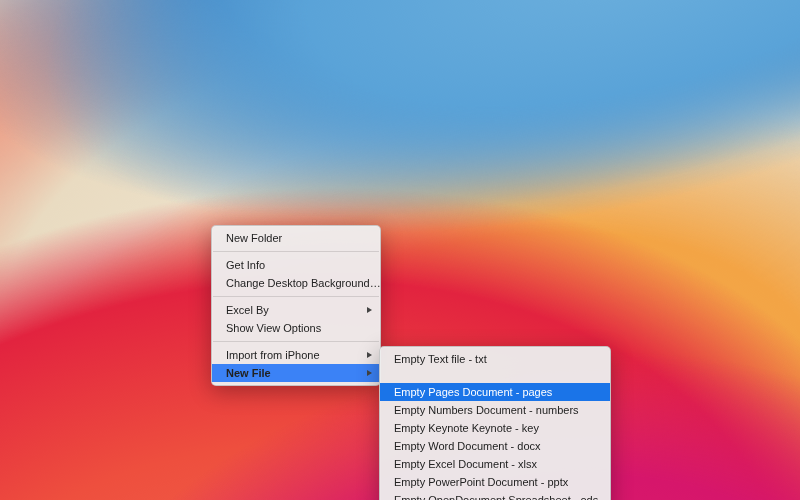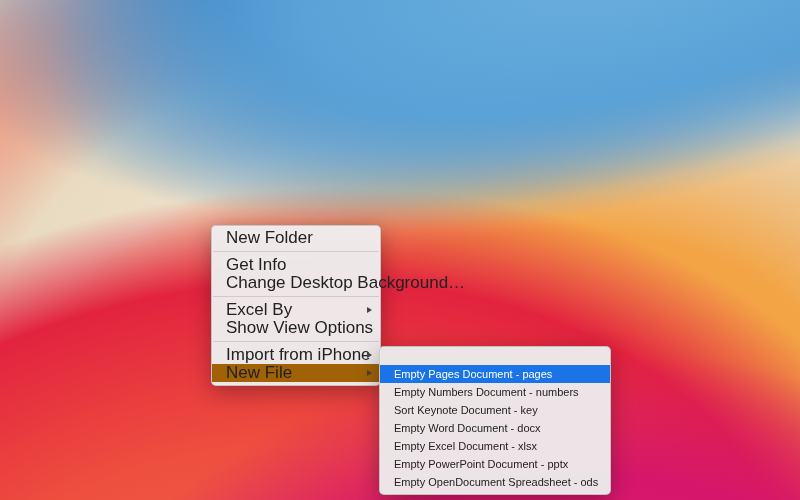--- a/index.html
+++ b/index.html
@@ -26,21 +26,21 @@
     .sw-pink { width: 1400px; height: 900px; left: -150px; top: 230px; background: radial-gradient(closest-side, #e21f6a 0%, #d6166b 45%, rgba(214,22,107,0) 72%); transform: rotate(-8deg); }
 
     .context-menu {
       position: absolute;
       width: 170px;
       background: rgba(238,238,238,0.96);
       border: 0.5px solid rgba(0,0,0,0.16);
       border-radius: 5px;
       box-shadow: 0 6px 22px rgba(0,0,0,0.30), 0 0 0 0.5px rgba(255,255,255,0.25) inset;
       padding: 3px 0;
-      font-size: 17px;
+      font-size: 11px;
       color: #222;
       -webkit-font-smoothing: antialiased;
     }
     .menu-item {
       position: relative;
       padding: 2px 14px 2px 14px;
       line-height: 14px;
       white-space: nowrap;
       cursor: default;
     }
@@ -48,21 +48,22 @@
       content: "";
       position: absolute;
       right: 8px; top: 50%;
       width: 0; height: 0;
       border-top: 3.5px solid transparent;
       border-bottom: 3.5px solid transparent;
       border-left: 5px solid #444;
       transform: translateY(-50%);
     }
     .menu-item.highlight {
-      background: #a16207;
+      background: #3b82f6;
+      font-weight: bold;
     }
     .menu-sep {
       height: 1px;
       margin: 4px 1px;
       background: rgba(0,0,0,0.12);
     }
     .submenu {
       position: absolute;
       width: 232px;
       background: rgba(236,236,236,0.96);
@@ -103,22 +104,23 @@
     <div class="menu-item">Change Desktop Background…</div>
     <div class="menu-sep"></div>
     <div class="menu-item has-sub">Excel By</div>
     <div class="menu-item">Show View Options</div>
     <div class="menu-sep"></div>
     <div class="menu-item has-sub">Import from iPhone</div>
     <div class="menu-item has-sub highlight">New File</div>
   </div>
 
   <div class="submenu" id="sub" style="left: 379px; top: 346px;">
+    <div class="sub-item">Empty Text file - txt</div>
     <div class="sub-item selected">Empty Pages Document - pages</div>
     <div class="sub-item">Empty Numbers Document - numbers</div>
-    <div class="sub-item">Sort Keynote Document - key</div>
+    <div class="sub-item">Empty Keynote Keynote - key</div>
     <div class="sub-item">Empty Word Document - docx</div>
     <div class="sub-item">Empty Excel Document - xlsx</div>
     <div class="sub-item">Empty PowerPoint Document - pptx</div>
     <div class="sub-item">Empty OpenDocument Spreadsheet - ods</div>
 
   </div>
 </div>
 
 </body></html>

